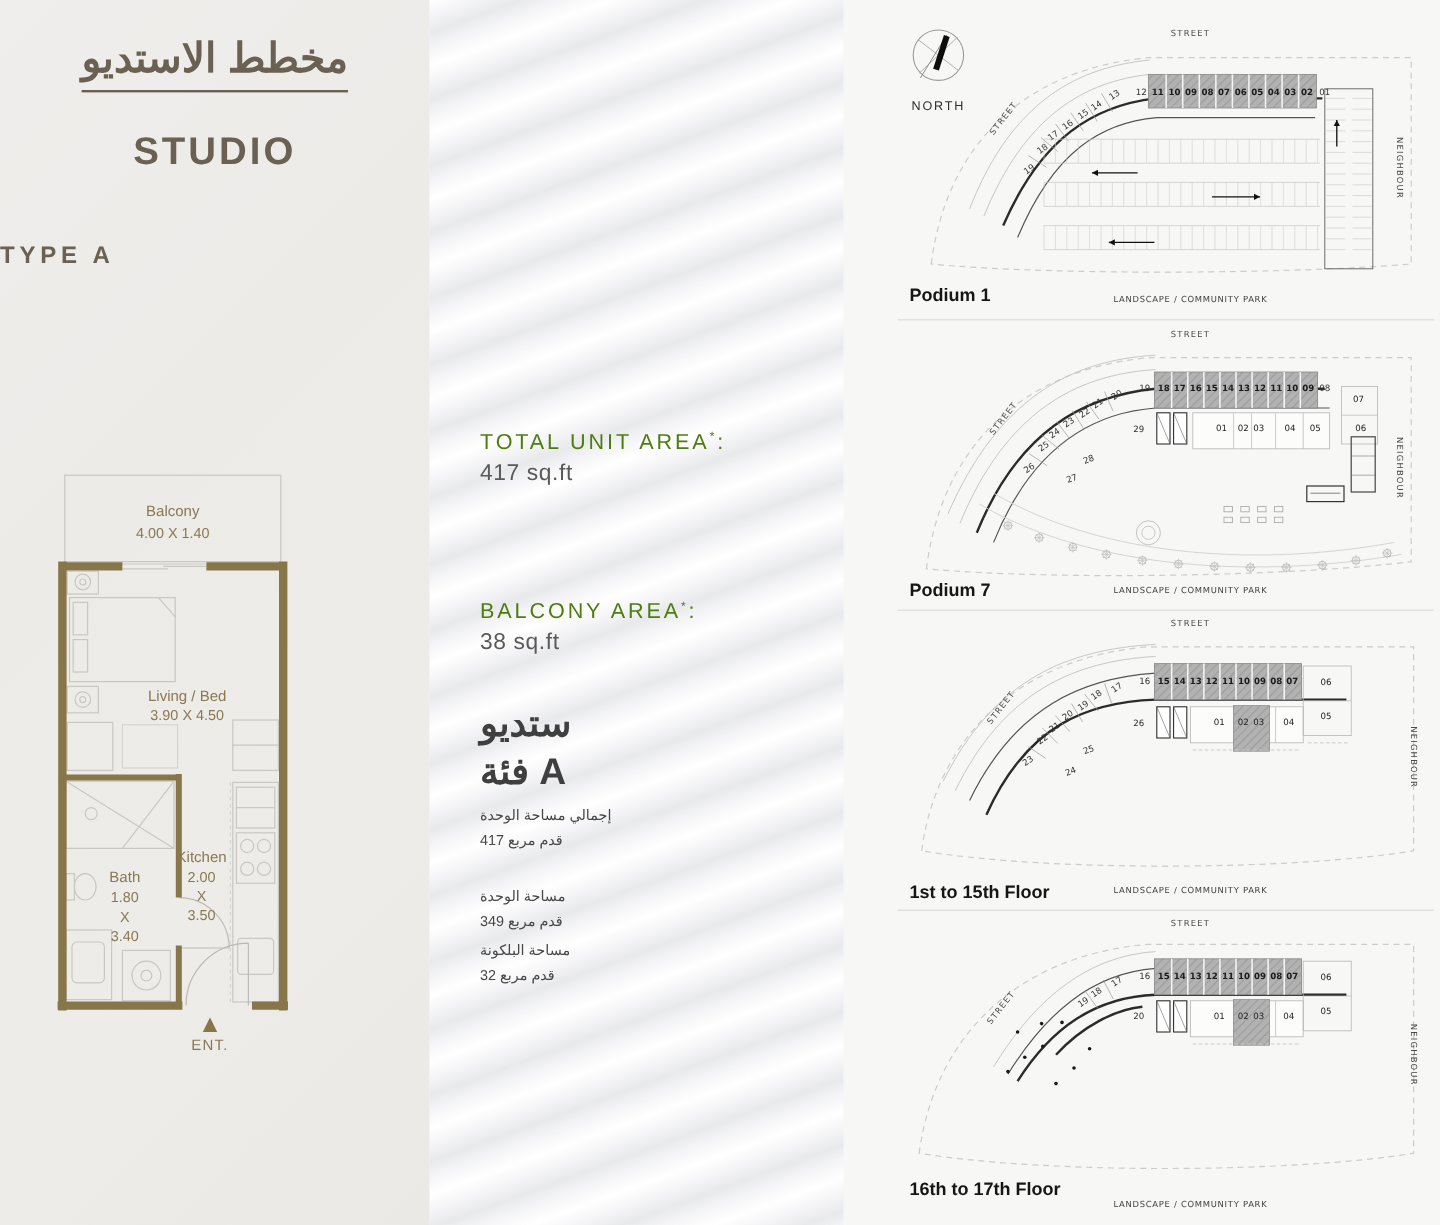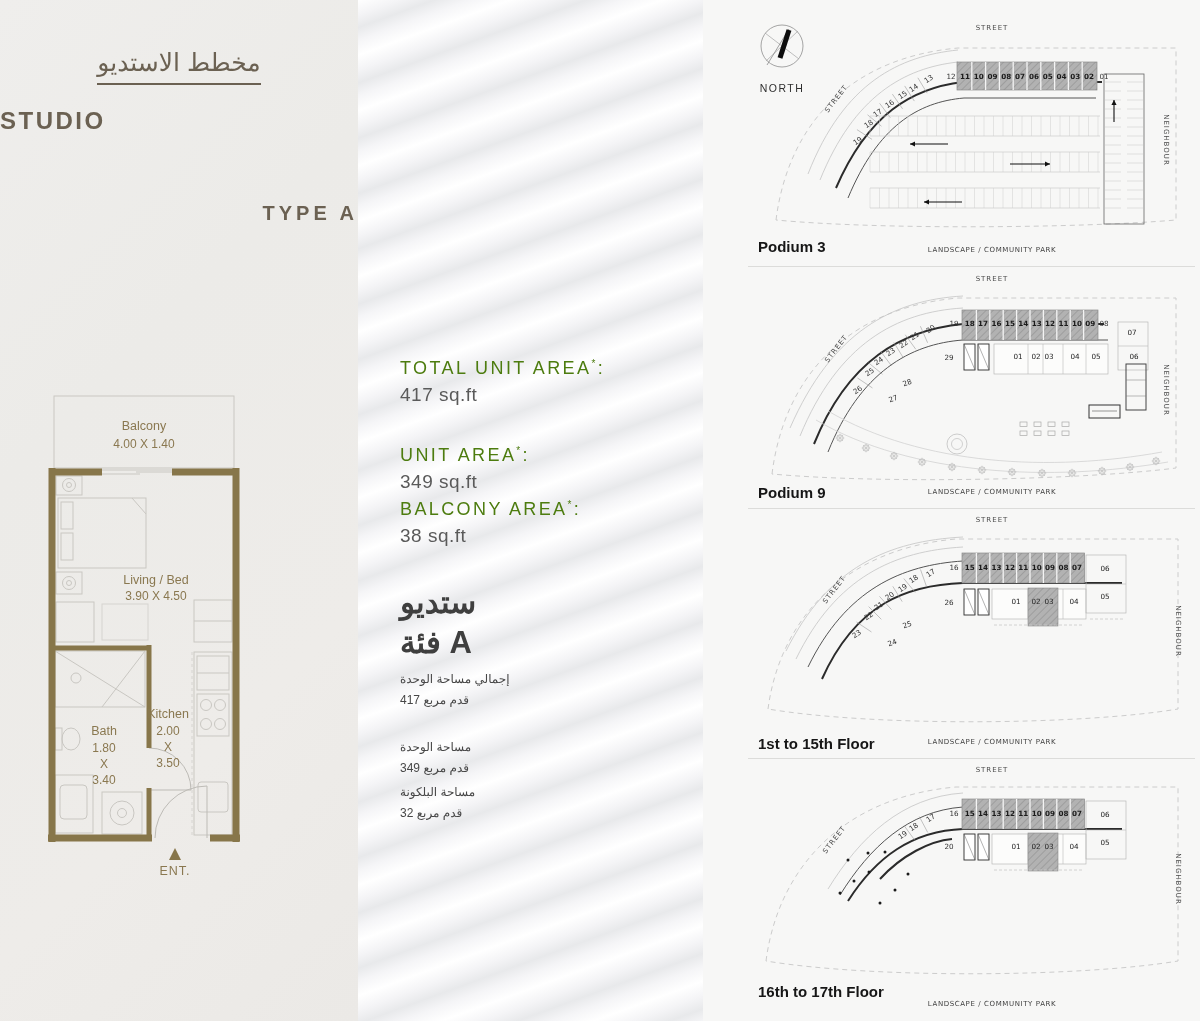--- a/index.html
+++ b/index.html
@@ -2,26 +2,26 @@
 <html><head>
 <meta charset="utf-8">
 <style>
   html,body{margin:0;padding:0}
   body{width:1200px;height:1021px;font-family:"Liberation Sans",sans-serif;overflow:hidden;background:#f7f7f6}
   .page{position:relative;width:1200px;height:1021px;background:#f7f7f6}
 
   
   .left-panel{position:absolute;left:0;top:0;width:358px;height:1021px;
     background:linear-gradient(135deg,#efeeec 0%,#ecebe8 35%,#eeece9 70%,#ebe9e6 100%)}
-  .ar-title{position:absolute;left:0;top:48px;width:358px;text-align:center;direction:rtl;
-    font-size:25px;font-weight:normal;color:#6b6152}
+  .ar-title{position:absolute;left:0;top:28px;width:358px;text-align:center;direction:rtl;
+    font-size:34px;font-weight:bold;color:#6b6152}
   .ar-title span{border-bottom:2px solid #6b6152;padding-bottom:7px}
-  .en-title{position:absolute;left:0;top:104px;width:358px;text-align:left;
-    font-size:24px;font-weight:600;letter-spacing:2.5px;color:#6b6152;line-height:1.42}
-  .type-label{position:absolute;left:0;top:202px;width:358px;text-align:right;
+  .en-title{position:absolute;left:0;top:104px;width:358px;text-align:center;
+    font-size:32px;font-weight:600;letter-spacing:2.5px;color:#6b6152;line-height:1.42}
+  .type-label{position:absolute;left:0;top:202px;width:358px;text-align:left;
     font-size:20px;font-weight:600;letter-spacing:4px;color:#6b6152}
   .floorplan-svg{position:absolute;left:44px;top:390px;width:202px;height:490px}
 
   
   .mid-panel{position:absolute;left:358px;top:0;width:345px;height:1021px;
     background:repeating-linear-gradient(160deg,#ffffff 0px,#f4f4f6 14px,#e8e9eb 26px,#f5f5f7 38px,#ffffff 52px)}
   .area-block{position:absolute;left:400px}
   .area-label{font-size:18px;font-weight:400;letter-spacing:2.4px;color:#4d7c0f;white-space:nowrap}
   .area-label sup{font-size:10px}
   .area-value{font-size:19px;color:#5a5a5a;letter-spacing:.5px;margin-top:5px}
@@ -143,24 +143,20 @@
       </g>
     </svg>
   </section>
 
   <section class="mid-panel"></section>
 
   <div class="area-block" id="area-0">
     <div class="area-label"><span>TOTAL UNIT AREA</span><sup>*</sup><span>:</span></div>
     <div class="area-value">417 sq.ft</div>
   </div>
-  <div class="area-block" id="area-1">
-    <div class="area-label"><span>UNIT AREA</span><sup>*</sup><span>:</span></div>
-    <div class="area-value">349 sq.ft</div>
-  </div>
   <div class="area-block" id="area-2">
     <div class="area-label"><span>BALCONY AREA</span><sup>*</sup><span>:</span></div>
     <div class="area-value">38 sq.ft</div>
   </div>
 
   <div class="ar-heading">
     <div>ستديو</div>
     <div>فئة A</div>
   </div>
   <div class="ar-block" id="arrow-0">
@@ -178,21 +174,21 @@
 
   <svg class="compass" viewBox="0 0 64 82">
     <circle cx="30" cy="28" r="21" stroke="#9a9a9a" stroke-width=".9" fill="none"></circle>
     <path d="M 13,15 L 47,41 M 46,13 L 14,43" stroke="#a5a5a5" stroke-width=".7" fill="none"></path>
     <path d="M 15,47 L 37,11" stroke="#8a8a8a" stroke-width=".8" fill="none"></path>
     <path d="M 37,12 L 28,40" stroke="#0d0d0d" stroke-width="5" fill="none"></path>
     <text x="30" y="74" font-size="10.5" letter-spacing="1.5" fill="#2e2e2e" text-anchor="middle" font-family="Liberation Sans, sans-serif">NORTH</text>
   </svg>
 
   <div class="plan" id="plan-0">
-    <div class="plan-name">Podium 3</div>
+    <div class="plan-name">Podium 1</div>
   <svg viewBox="0 0 443 250" width="443" height="250">
         <defs>
           <pattern id="h0" width="5" height="5" patternUnits="userSpaceOnUse" patternTransform="rotate(45)">
             <rect width="5" height="5" fill="#b2b2b2"></rect>
             <line x1="0" y1="0" x2="0" y2="5" stroke="#9d9d9d" stroke-width="2"></line>
           </pattern>
         </defs>
         <path d="M 24,204 C 36,110 96,42 206,32 L 424,32 L 424,204 C 330,212 130,214 24,204 Z" fill="none" stroke="#cccccc" stroke-width="1" stroke-dasharray="5 4"></path>
         <path d="M 68,164 C 102,80 152,52 206,46" fill="none" stroke="#c4c4c4" stroke-width="0.8"></path>
         <path d="M 56,158 C 92,66 148,40 206,34" fill="none" stroke="#c4c4c4" stroke-width="0.8"></path>
@@ -353,21 +349,21 @@
         <polygon points="362,84 364.6,89 359.4,89" fill="#111"></polygon>
         <line x1="210" y1="186" x2="172" y2="186" stroke="#111" stroke-width="1.1"></line>
         <polygon points="172,186 177,183.4 177,188.6" fill="#111"></polygon>
         <text x="240" y="14" font-size="7" fill="#4a4a4a" text-anchor="middle" font-family="DejaVu Sans, Liberation Sans, sans-serif" letter-spacing="1">STREET</text>
         <text x="86" y="84" font-size="7" fill="#4a4a4a" text-anchor="middle" font-family="DejaVu Sans, Liberation Sans, sans-serif" transform="rotate(-52 86 84)" letter-spacing="1">STREET</text>
         <text x="412" y="124" font-size="7" fill="#4a4a4a" text-anchor="middle" font-family="DejaVu Sans, Liberation Sans, sans-serif" transform="rotate(90 412 124)" letter-spacing="1">NEIGHBOUR</text>
         <text x="240" y="236" font-size="7" fill="#3e3e3e" text-anchor="middle" font-family="DejaVu Sans, Liberation Sans, sans-serif" letter-spacing="0.6">LANDSCAPE / COMMUNITY PARK</text>
       </svg>
     </div>
   <div class="plan" id="plan-1">
-    <div class="plan-name">Podium 9</div>
+    <div class="plan-name">Podium 7</div>
   <svg viewBox="0 0 443 240" width="443" height="240">
         <defs>
           <pattern id="h1" width="5" height="5" patternUnits="userSpaceOnUse" patternTransform="rotate(45)">
             <rect width="5" height="5" fill="#b2b2b2"></rect>
             <line x1="0" y1="0" x2="0" y2="5" stroke="#9d9d9d" stroke-width="2"></line>
           </pattern>
         </defs>
         <path d="M 20,206 C 32,110 94,40 206,30 L 424,30 L 424,200 C 330,212 130,216 20,206 Z" fill="none" stroke="#cccccc" stroke-width="1" stroke-dasharray="5 4"></path>
         <path d="M 48,168 C 86,76 144,44 211,40" fill="none" stroke="#c4c4c4" stroke-width="0.8"></path>
         <path d="M 38,160 C 80,64 140,32 211,28" fill="none" stroke="#c4c4c4" stroke-width="0.8"></path>

